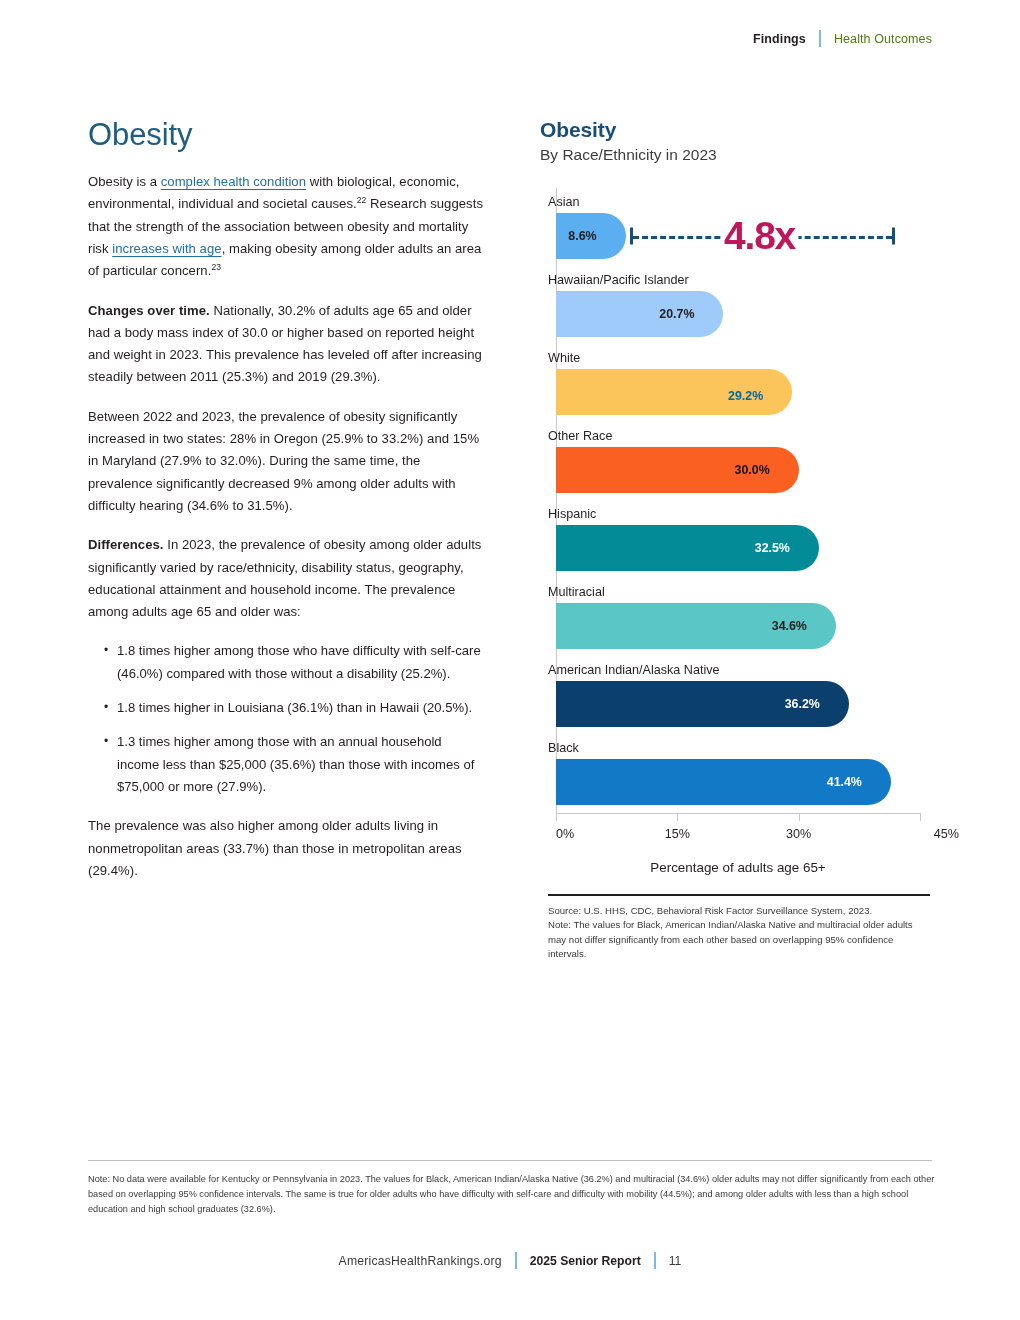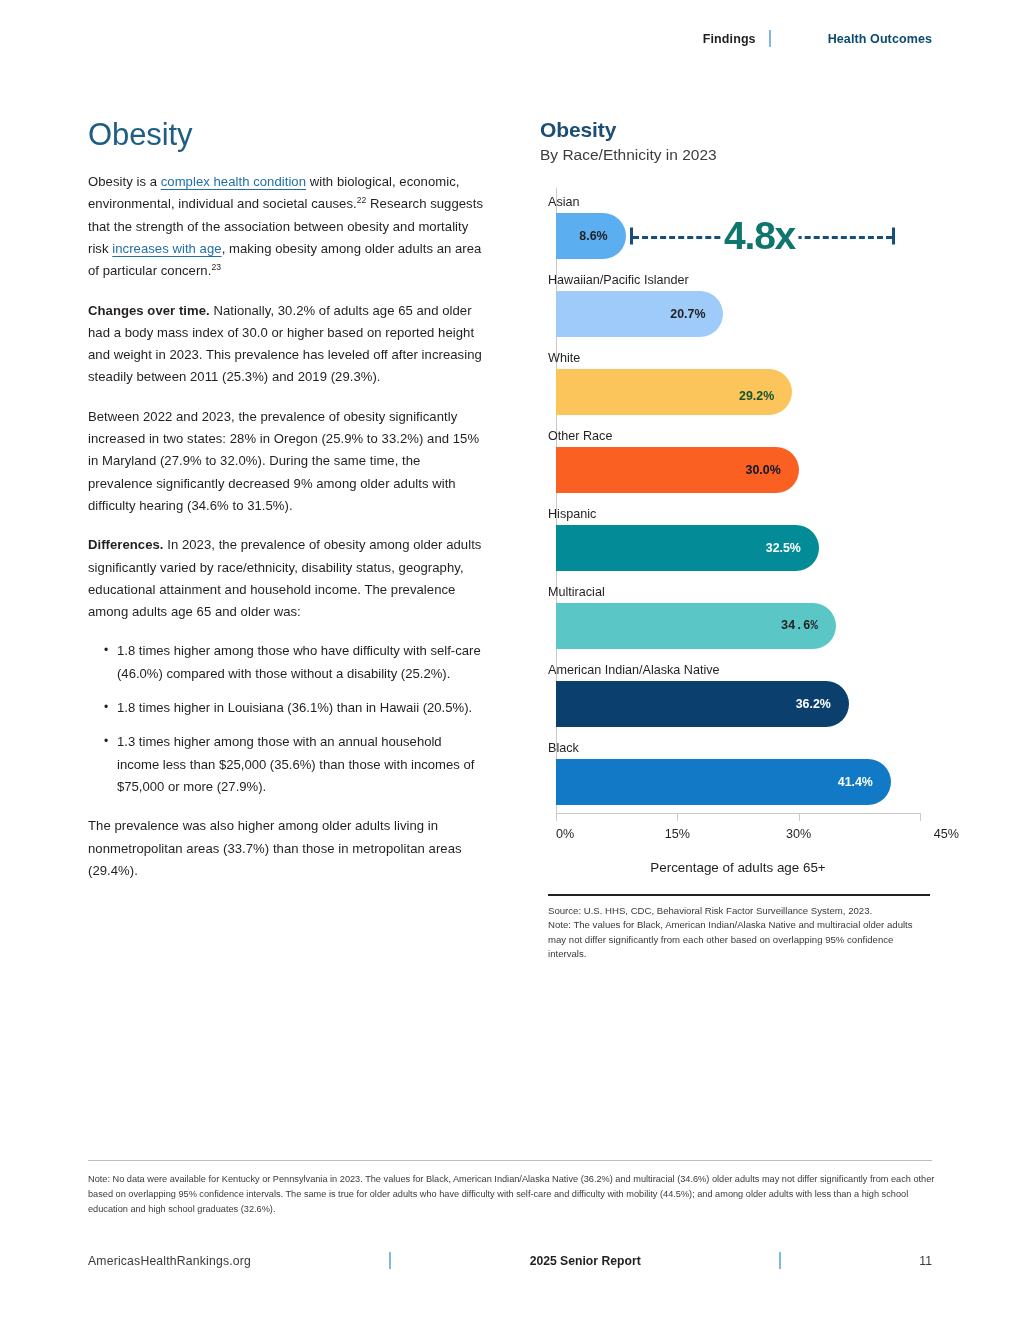--- a/index.html
+++ b/index.html
@@ -15,21 +15,21 @@
   
   .runhead{
     position:absolute; top:30px; right:88px;
     display:flex; align-items:center; gap:13px;
     font-size:12.5px; letter-spacing:.1px;
   }
   .runhead .rh-strong{ font-weight:700; color:#231f20; }
   .runhead .rh-rule{
     width:2px; height:17px; background:#7db9e3;
   }
-  .runhead .rh-plain{ color:#0c4a6e; font-weight:700;margin-left:44px; }
+  .runhead .rh-plain{ color:#4d7c0f; font-weight:400; }
 
   
   .page-body{
     position:absolute; top:118px; left:88px;
     width:844px;
   }
   .col-left{
     position:absolute; top:0; left:0; width:395px;
   }
   .col-right{
@@ -83,21 +83,21 @@
   .bar-label{
     position:absolute; left:8px; font-size:12.6px; color:#231f20;
     white-space:nowrap; line-height:1;
   }
   .bar{
     position:absolute; height:46px;
     border-top-right-radius:23px; border-bottom-right-radius:23px;
     display:flex; align-items:center; justify-content:flex-end;
   }
   .bar-value{
-    font-size:12.4px; font-weight:700; padding-right:18px; white-space:nowrap;
+    font-size:12.4px; font-weight:700; padding-right:29px; white-space:nowrap;
   }
   .ratio-dash{
     position:absolute; top:50%; height:0;
     border-top:3px dashed #174f7c;
   }
   .ratio-cap{
     position:absolute; top:50%; width:3px; height:17px;
     background:#174f7c; transform:translateY(-50%);
   }
   .ratio-text{
@@ -137,21 +137,21 @@
   
   .footer-rule{
     position:absolute; left:88px; top:1160px; width:844px; height:1px; background:#bdbdbd;
   }
   .footnote{
     position:absolute; left:88px; top:1172px; width:848px;
     font-size:9.2px; line-height:15.2px; color:#3a3a3a;
   }
   .footer-bar{
     position:absolute; left:88px; top:1252px; width:844px;
-    display:flex; align-items:center; justify-content:space-between; gap:13px;
+    display:flex; align-items:center; justify-content:center; gap:13px;
     font-size:12.2px;
   }
   .footer-bar .fb-site{ color:#3a3a3a; letter-spacing:.2px; }
   .footer-bar .fb-rule{ width:2px; height:17px; background:#7db9e3; }
   .footer-bar .fb-report{ font-weight:700; color:#231f20; }
   .footer-bar .fb-page{ color:#3a3a3a; }
 </style>
 </head>
 <body>
 
@@ -195,48 +195,48 @@
             <div class="bar-label" style="top: 8px;">Asian</div>
             <div class="bar" style="left: 16px; top: 25px; width: 69.5644px; background: rgb(91, 174, 240);">
               <span class="bar-value" style="color: rgb(35, 31, 32);">8.6%</span>
             </div>
             <div class="bar-label" style="top: 86px;">Hawaiian/Pacific Islander</div>
             <div class="bar" style="left: 16px; top: 103px; width: 167.44px; background: rgb(158, 203, 250);">
               <span class="bar-value" style="color: rgb(35, 31, 32);">20.7%</span>
             </div>
             <div class="bar-label" style="top: 164px;">White</div>
             <div class="bar" style="left: 16px; top: 181px; width: 236.196px; background: rgb(251, 197, 91);">
-              <span class="bar-value" style="color: #14532d; margin-top: 7px;">29.2%</span>
+              <span class="bar-value" style="color: #0369a1; margin-top: 7px;">29.2%</span>
             </div>
             <div class="bar-label" style="top: 242px;">Other Race</div>
             <div class="bar" style="left: 16px; top: 259px; width: 242.667px; background: rgb(249, 96, 34);">
               <span class="bar-value" style="color: #0f172a;">30.0%</span>
             </div>
             <div class="bar-label" style="top: 320px;">Hispanic</div>
             <div class="bar" style="left: 16px; top: 337px; width: 262.889px; background: rgb(3, 140, 151);">
               <span class="bar-value" style="color: rgb(255, 255, 255);">32.5%</span>
             </div>
             <div class="bar-label" style="top: 398px;">Multiracial</div>
             <div class="bar" style="left: 16px; top: 415px; width: 279.876px; background: rgb(91, 198, 198);">
-              <span class="bar-value" style="color: rgb(35, 31, 32); font-family: Liberation Mono, monospace;">34.6%</span>
+              <span class="bar-value" style="color: rgb(35, 31, 32);">34.6%</span>
             </div>
             <div class="bar-label" style="top: 476px;">American Indian/Alaska Native</div>
             <div class="bar" style="left: 16px; top: 493px; width: 292.818px; background: rgb(11, 63, 110);">
               <span class="bar-value" style="color: rgb(255, 255, 255);">36.2%</span>
             </div>
             <div class="bar-label" style="top: 554px;">Black</div>
             <div class="bar" style="left: 16px; top: 571px; width: 334.88px; background: rgb(18, 121, 198);">
               <span class="bar-value" style="color: rgb(255, 255, 255);">41.4%</span>
             </div>
           </div>
         <div id="ratio-annotation" style="left: 89.5644px; top: 25px; width: 265.316px; height: 46px; position: absolute;">
             <div class="ratio-dash" style="left: 3px; width: 259.316px;"></div>
             <div class="ratio-cap" style="left: 0px;"></div>
             <div class="ratio-cap" style="right: 0px;"></div>
-            <div class="ratio-text" style="left: 130.005px; color: #0f766e;">4.8x</div>
+            <div class="ratio-text" style="left: 130.005px; color: #be185d;">4.8x</div>
           </div>
       </div>
       <div class="xaxis"></div>
       <div id="xticks">
           <div class="xtick" style="left: 16px;"></div>
           <div class="xtlabel first" style="left: 16px;">0%</div>
           <div class="xtick" style="left: 137.333px;"></div>
           <div class="xtlabel" style="left: 137.333px;">15%</div>
           <div class="xtick" style="left: 258.667px;"></div>
           <div class="xtlabel" style="left: 258.667px;">30%</div>

